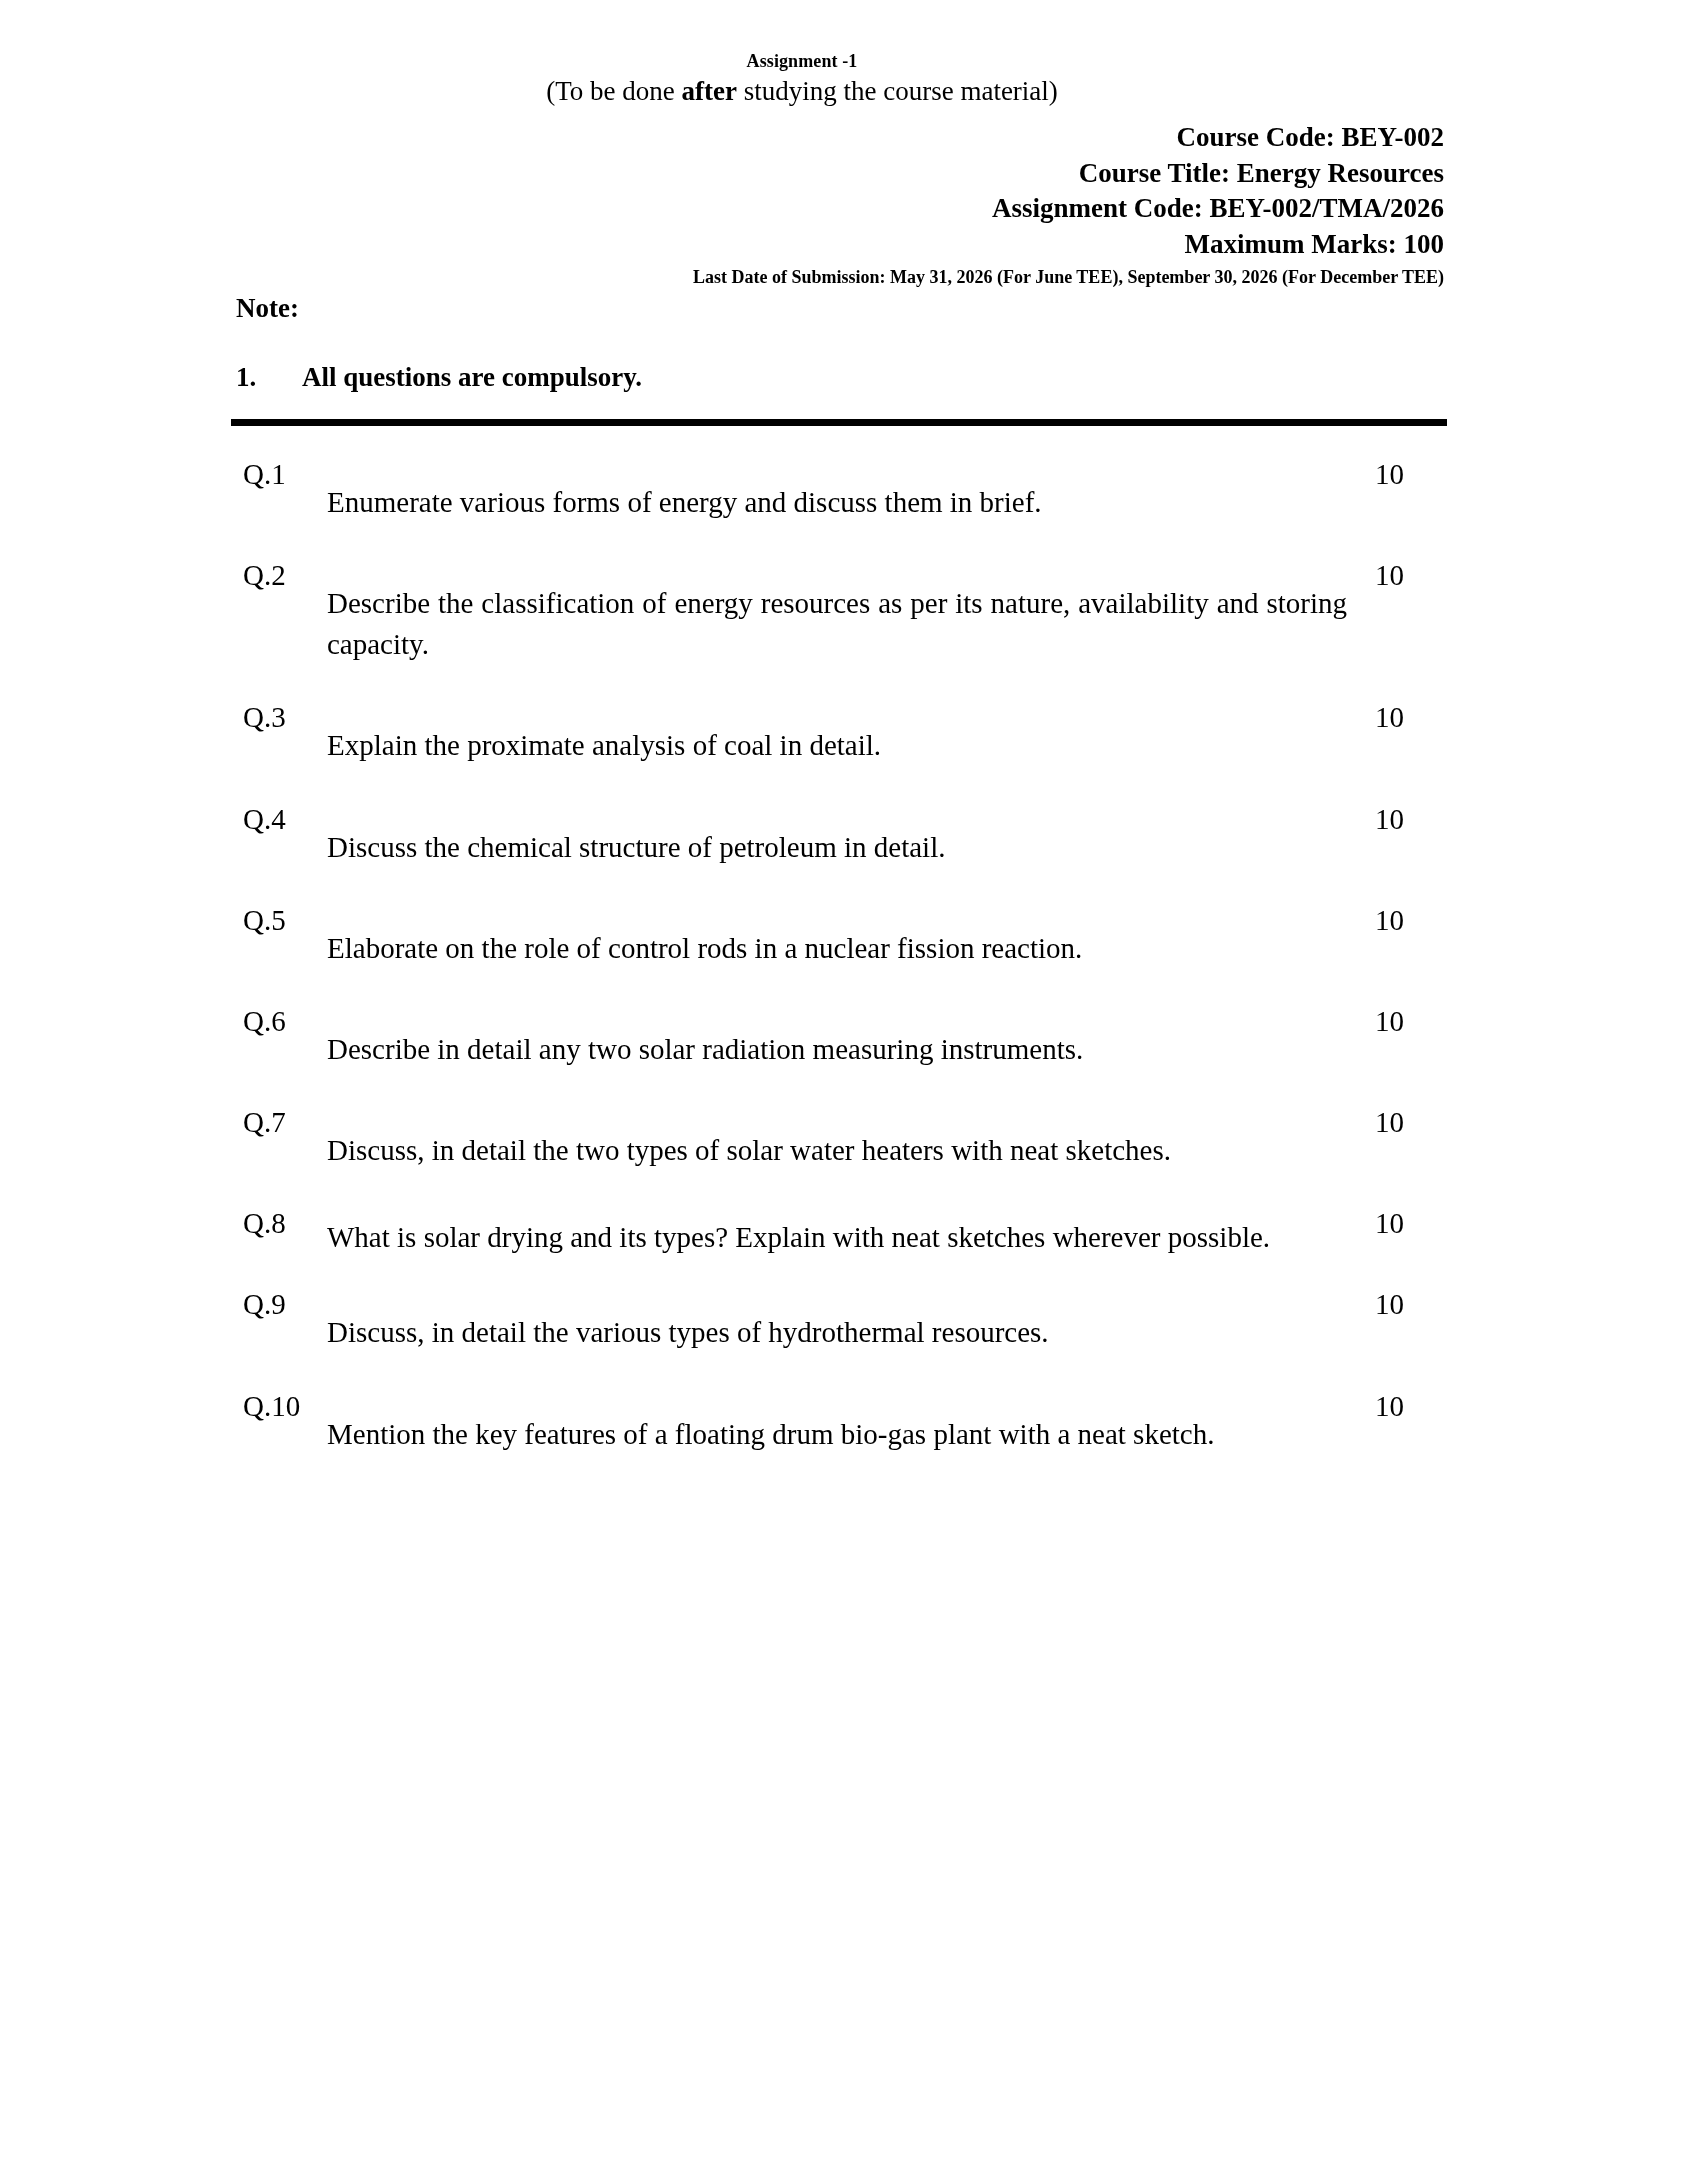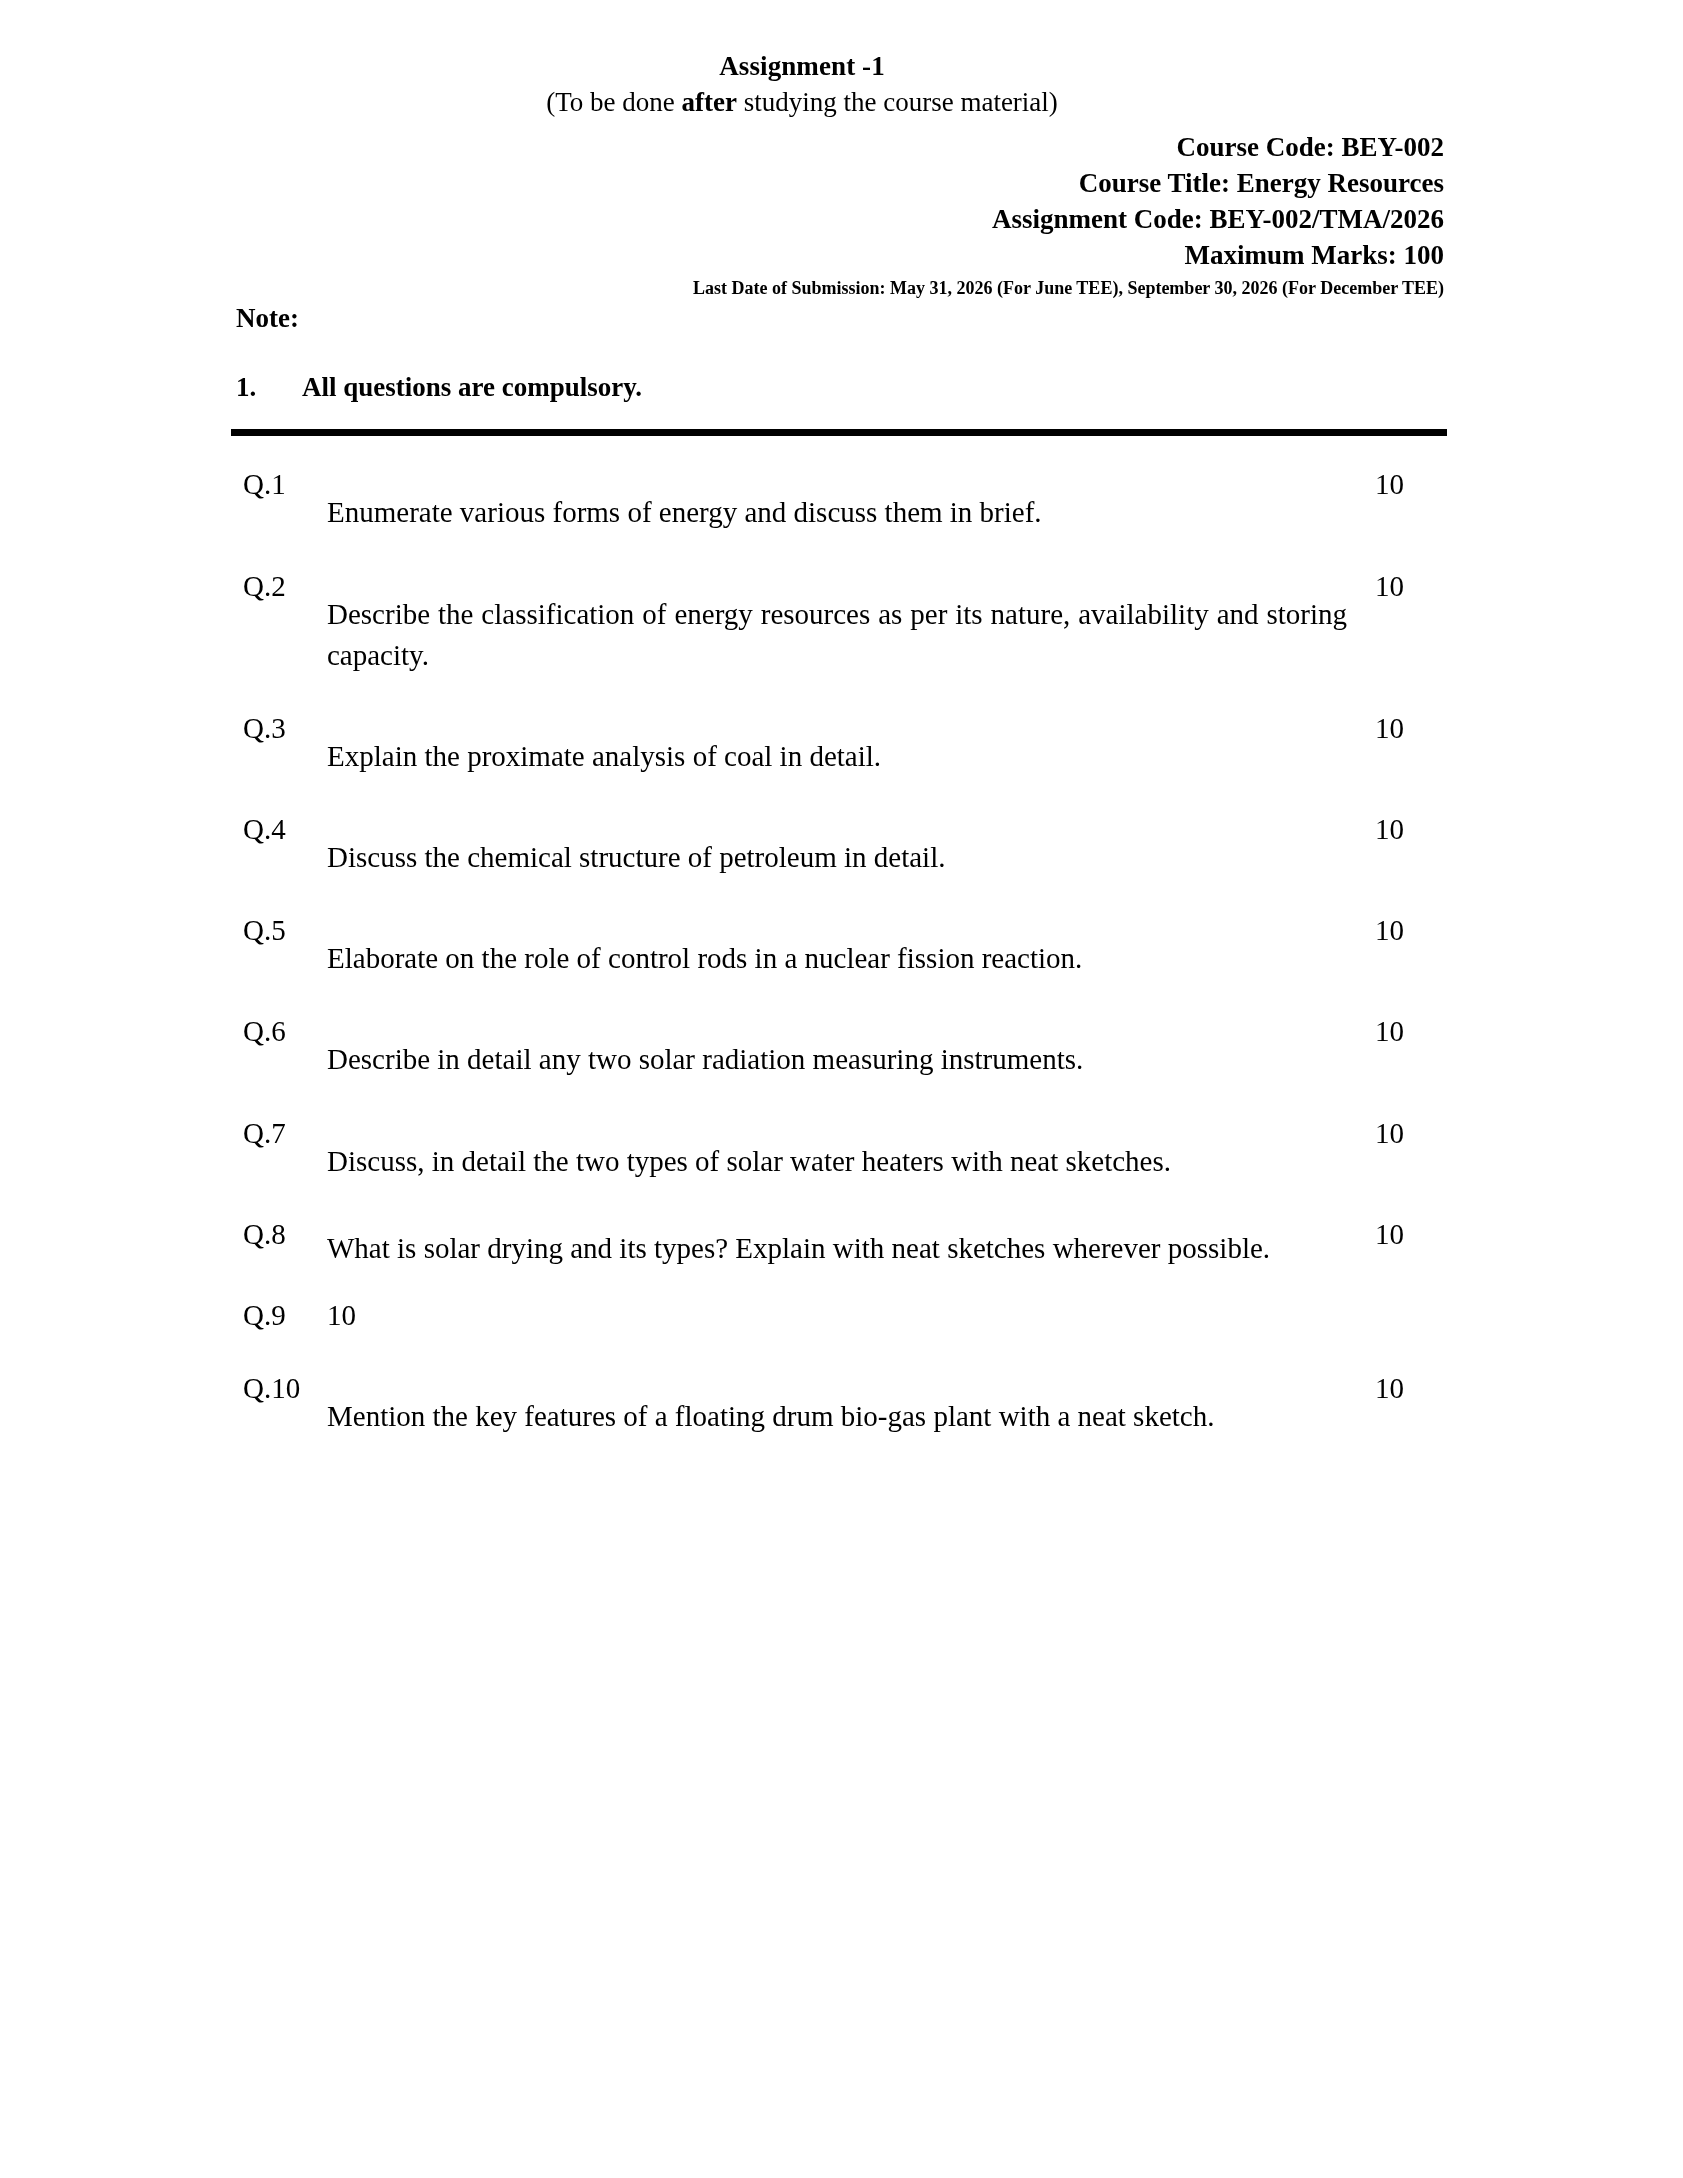--- a/index.html
+++ b/index.html
@@ -30,21 +30,21 @@
     width: 1208px;
   }
 
   
   .title-block {
     text-align: center;
     width: 1148px;
     margin-left: -8px;
   }
   .doc-title {
-    font-size: 27px;
+    font-size: 18px;
     font-weight: bold;
     line-height: 1.18;
     letter-spacing: 0.1px;
   }
   .doc-subtitle {
     font-size: 27px;
     font-weight: normal;
     line-height: 1.2;
     margin-top: 3px;
   }
@@ -206,20 +206,21 @@
       </div>
 
       <div class="q-row offset">
         <span class="q-label">Q.8</span>
         <span class="q-text nowrapline">What is solar drying and its types? Explain with neat sketches wherever possible.</span>
         <span class="q-marks">10</span>
       </div>
 
       <div class="q-row">
         <span class="q-label">Q.9</span>
+        <span class="q-text nowrapline">Discuss, in detail the various types of hydrothermal resources.</span>
         <span class="q-marks">10</span>
       </div>
 
       <div class="q-row">
         <span class="q-label">Q.10</span>
         <span class="q-text nowrapline">Mention the key features of a floating drum bio-gas plant with a neat sketch.</span>
         <span class="q-marks">10</span>
       </div>
 
     </div>

